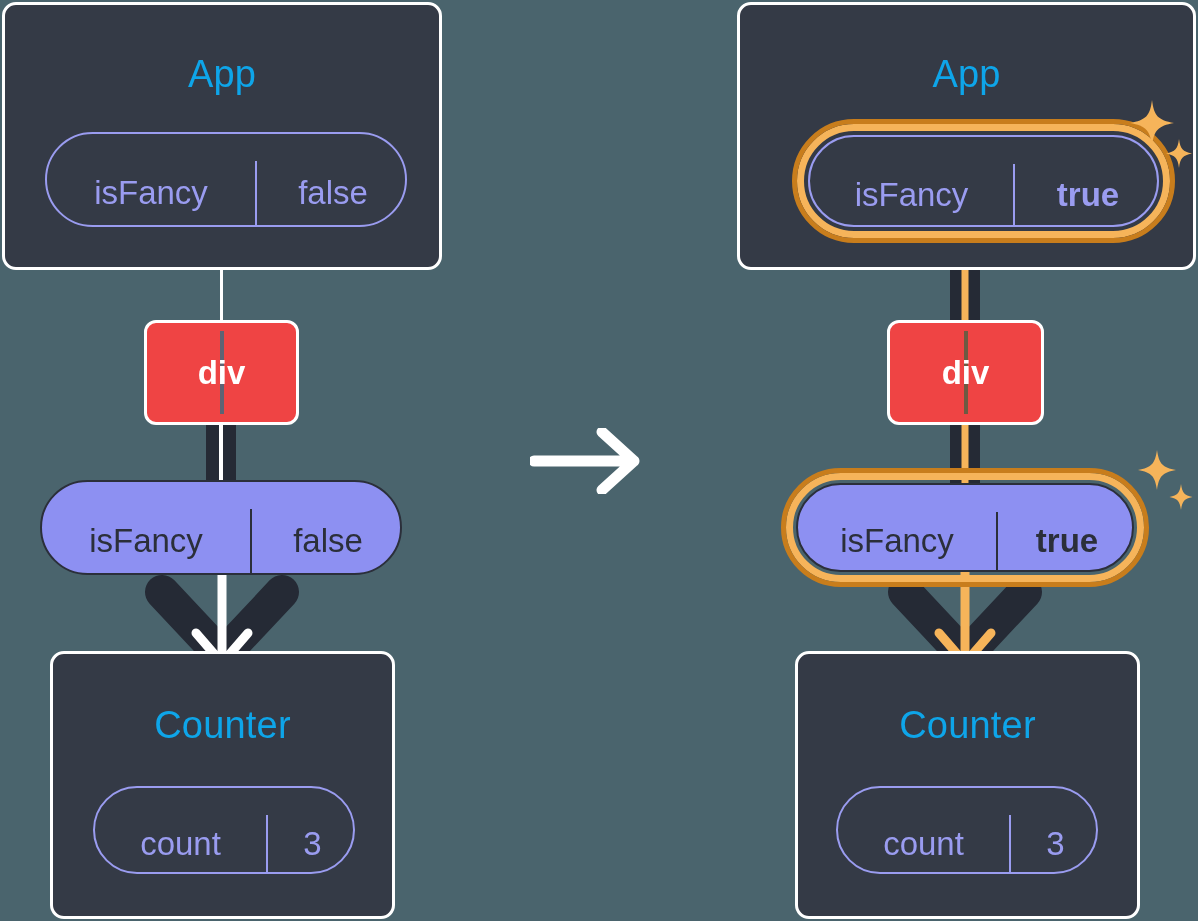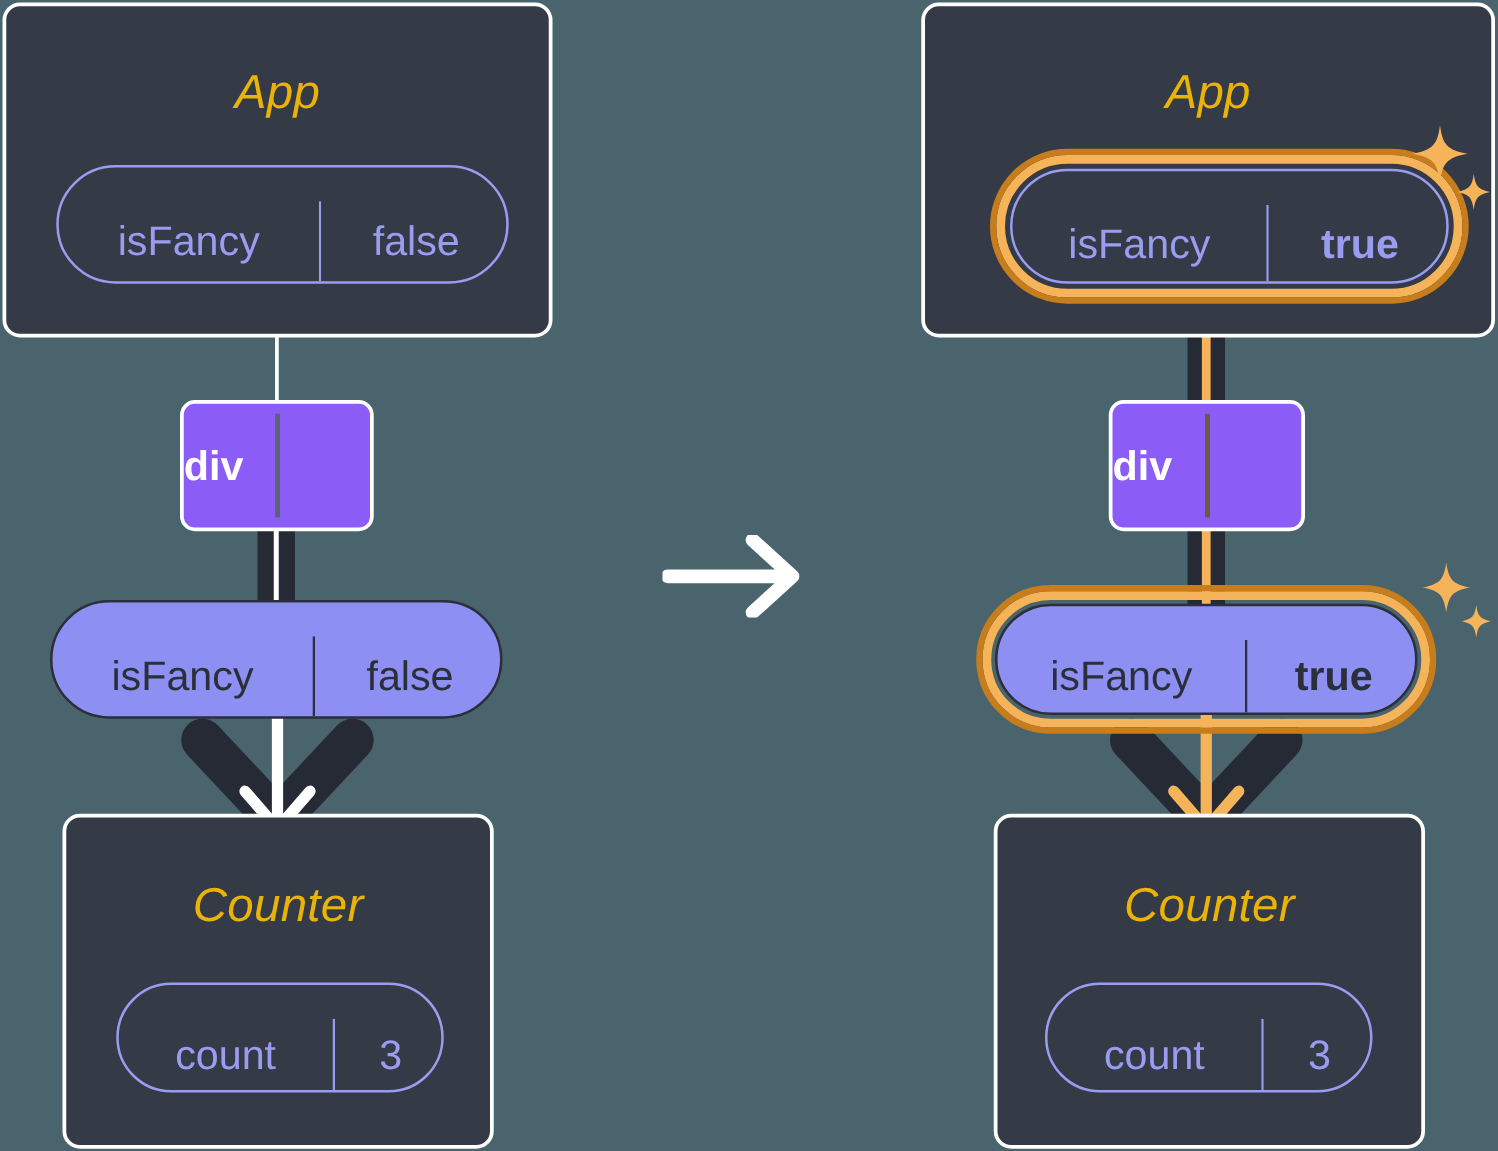--- a/index.html
+++ b/index.html
@@ -31,37 +31,36 @@
     border: 3px solid #ffffff;
     border-radius: 14px;
     box-sizing: border-box;
     z-index: 5;
   }
   .comp-title {
     position: absolute;
     left: 0;
     right: 0;
     text-align: center;
-    color: #eab308;
+    color: #0ea5e9;
     font-size: 38px;
     font-weight: 400;
     letter-spacing: 0.2px;
-    font-style: italic;
   }
 
   
   .div-node {
     position: absolute;
-    background: #8b5cf6;
+    background: #ef4444;
     border: 3px solid #ffffff;
     border-radius: 12px;
     box-sizing: border-box;
     display: flex;
     align-items: center;
-    justify-content: flex-start;
+    justify-content: center;
     color: #ffffff;
     font-size: 33px;
     font-weight: 700;
     z-index: 6;
   }
 
   
   .pill {
     position: absolute;
     box-sizing: border-box;

